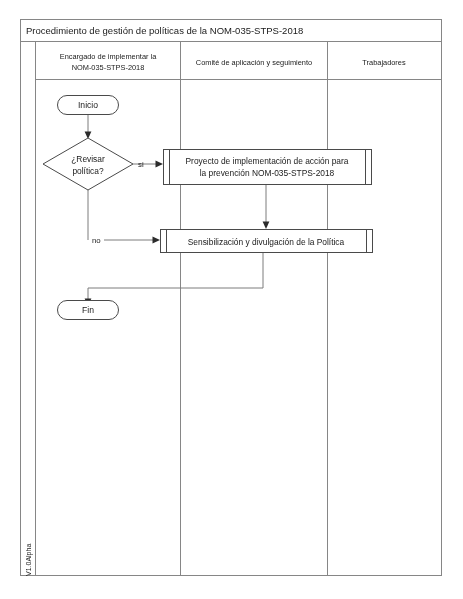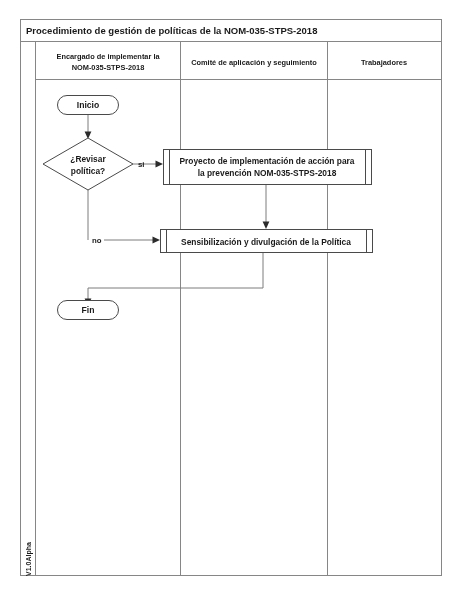--- a/index.html
+++ b/index.html
@@ -14,21 +14,20 @@
     color: #1a1a1a;
     overflow: hidden;
     position: relative;
   }
   #canvas {
     position: absolute;
     left: 0;
     top: 0;
     width: 463px;
     height: 599px;
-    font-weight: bold;
   }
   svg {
     display: block;
   }
   .frame-line {
     fill: none;
     stroke: #868686;
     stroke-width: 1;
   }
   .lane-line {

